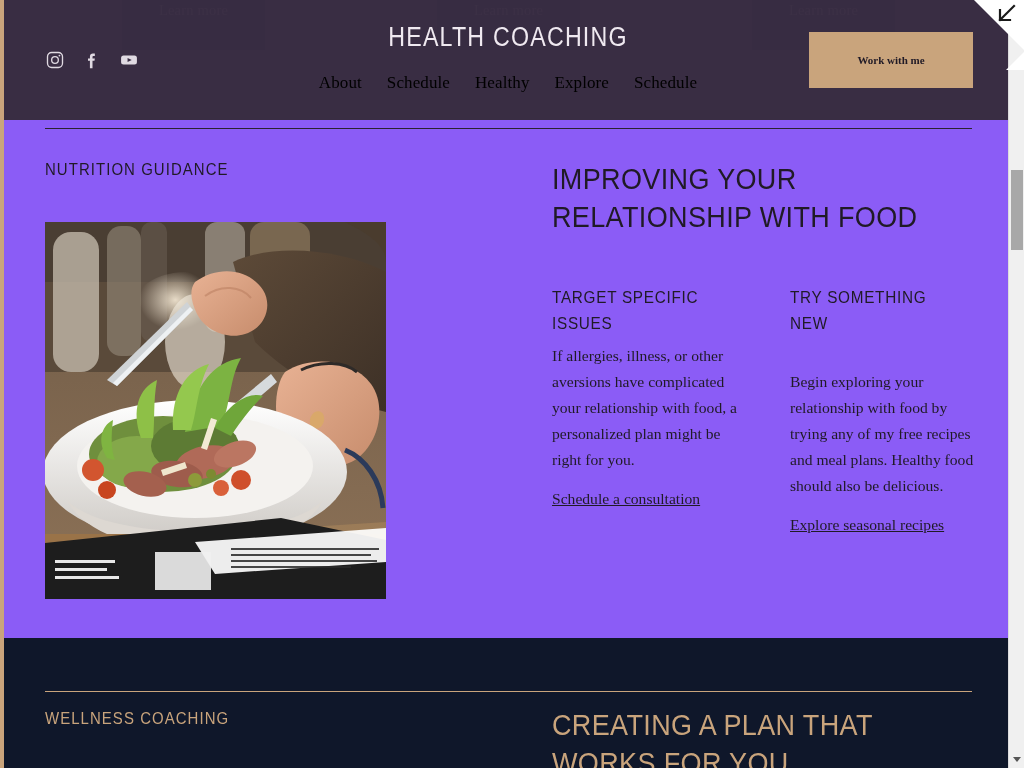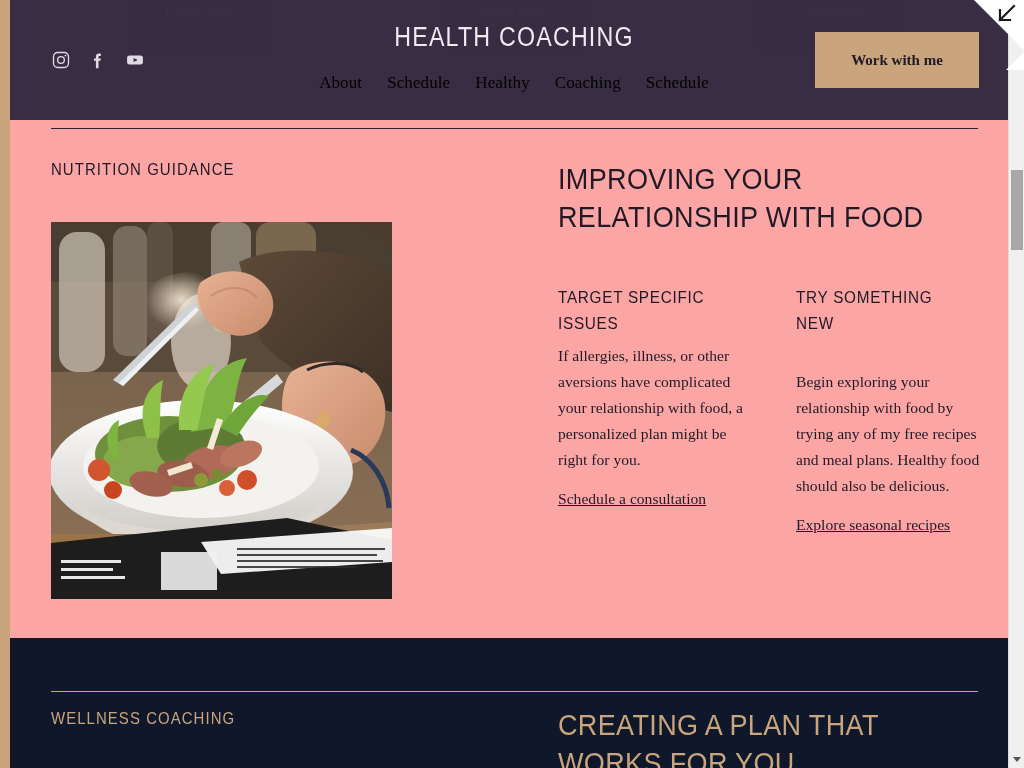--- a/index.html
+++ b/index.html
@@ -15,21 +15,21 @@
     position: relative;
     width: 1024px;
     height: 768px;
     background: #c9a47c;
     overflow: hidden;
   }
 
   
   #viewport {
     position: absolute;
-    left: 10px; top: 0;
+    left: 4px; top: 0;
     width: 1008px;
     height: 768px;
     overflow: hidden;
     background: #c9a47c;
   }
 
   
   .hero-strip {
     position: absolute;
     left: 0; top: 0;
@@ -108,37 +108,37 @@
   }
 
   .cta-btn {
     position: absolute;
     left: 805px;
     top: 32px;
     width: 164px;
     height: 56px;
     background: #c9a47c;
     color: #201a26;
-    font-size: 15px;
+    font-size: 11px;
     font-weight: bold;
     display: flex;
     align-items: center;
     justify-content: center;
     border: none;
     cursor: pointer;
     font-family: "Liberation Serif", serif;
   }
 
   
   .section-tan {
     position: absolute;
     left: 0; top: 120px;
     width: 1008px;
     height: 518px;
-    background: #fca5a5;
+    background: #8b5cf6;
   }
   .rule-dark {
     position: absolute;
     left: 41px; top: 8px;
     width: 927px;
     height: 1px;
     background: #2b2330;
   }
   .eyebrow-dark {
     position: absolute;
@@ -328,21 +328,21 @@
           </svg>
         </a>
       </div>
 
       <div class="brand">HEALTH COACHING</div>
 
       <nav class="nav">
         <a href="#">About</a>
         <a href="#">Schedule</a>
         <a href="#">Healthy</a>
-        <a href="#">Coaching</a>
+        <a href="#">Explore</a>
         <a href="#">Schedule</a>
       </nav>
 
       <button class="cta-btn">Work with me</button>
     </div>
 
     <section class="section-tan">
       <div class="rule-dark"></div>
       <div class="eyebrow-dark">NUTRITION  GUIDANCE</div>
 

